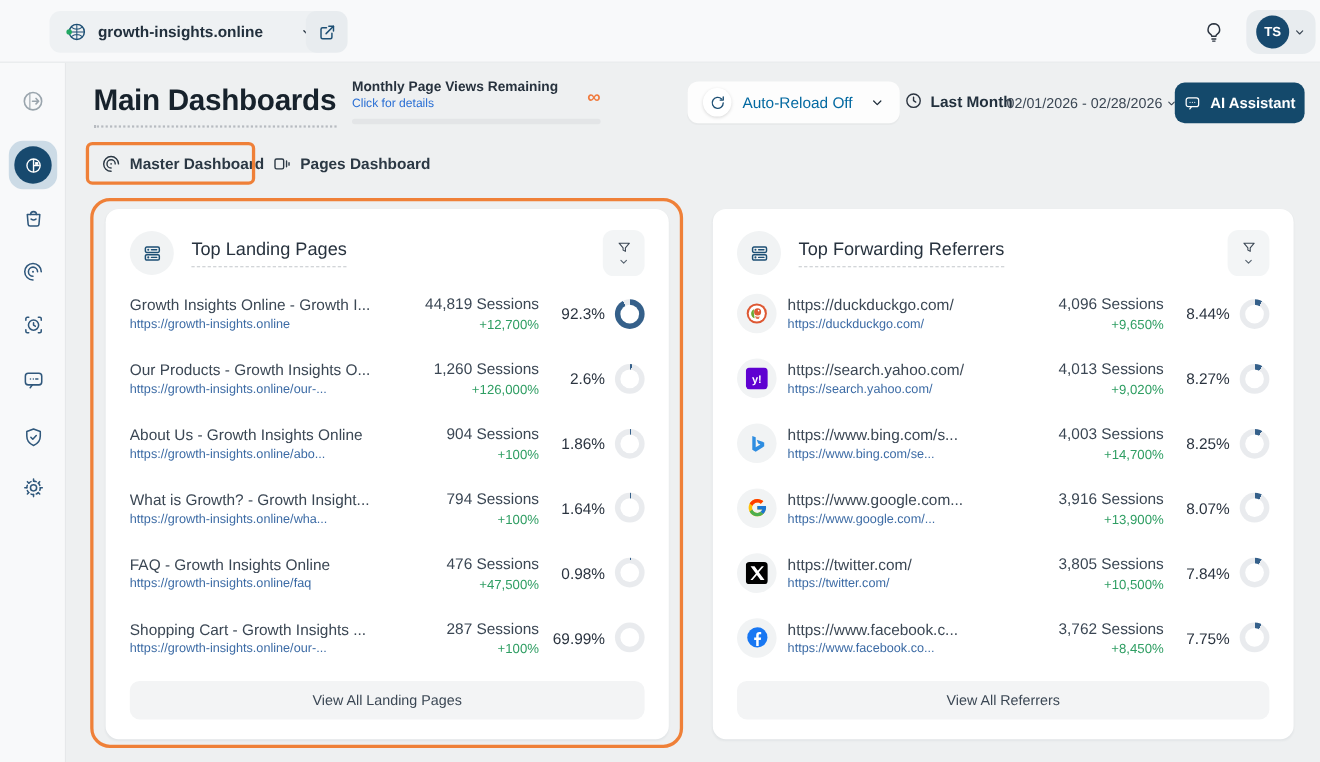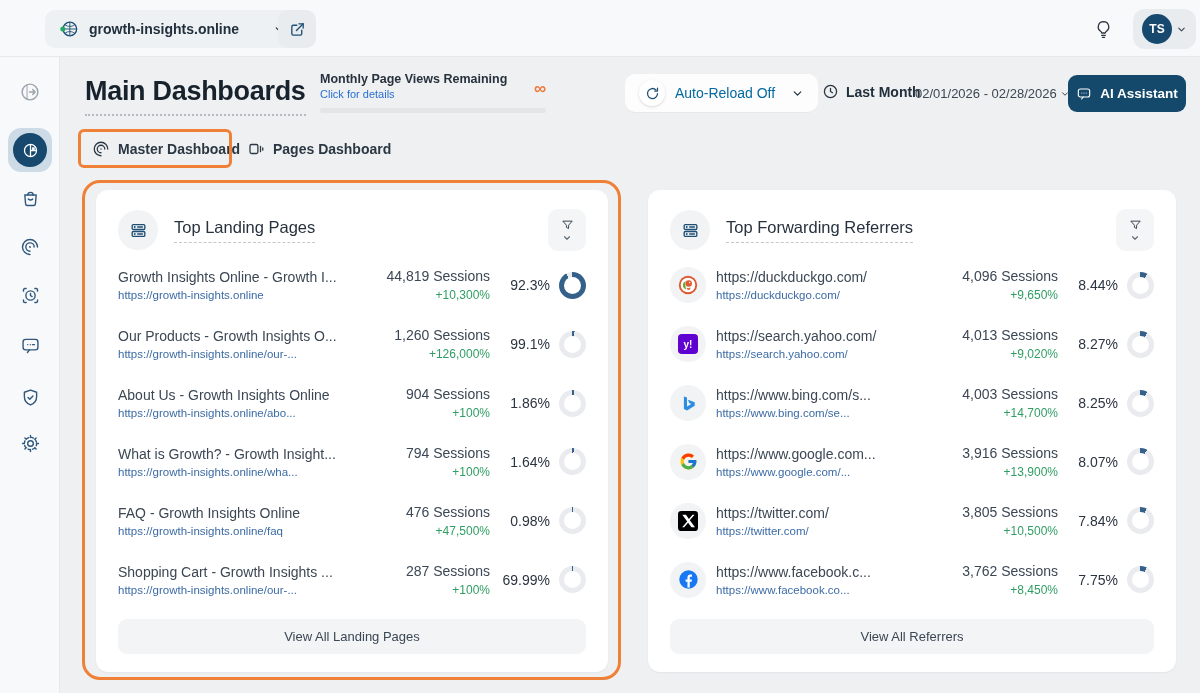--- a/index.html
+++ b/index.html
@@ -297,38 +297,38 @@
       </span>
     </div>
     <div class="rows">
         <div class="row">
           <div class="row-main">
             <div class="row-title">Growth Insights Online - Growth I...</div>
             <div class="row-url">https://growth-insights.online</div>
           </div>
           <div class="row-sess">
             <div class="sess-value">44,819 Sessions</div>
-            <div class="sess-change">+10,300%</div>
+            <div class="sess-change">+12,700%</div>
           </div>
           <div class="row-pct">
             <span class="pct-value">92.3%</span>
             <span class="donut" style="--p: 92.3;"></span>
           </div>
         </div>
         <div class="row">
           <div class="row-main">
             <div class="row-title">Our Products - Growth Insights O...</div>
             <div class="row-url">https://growth-insights.online/our-...</div>
           </div>
           <div class="row-sess">
             <div class="sess-value">1,260 Sessions</div>
             <div class="sess-change">+126,000%</div>
           </div>
           <div class="row-pct">
-            <span class="pct-value">99.1%</span>
+            <span class="pct-value">2.6%</span>
             <span class="donut" style="--p: 2.6;"></span>
           </div>
         </div>
         <div class="row">
           <div class="row-main">
             <div class="row-title">About Us - Growth Insights Online</div>
             <div class="row-url">https://growth-insights.online/abo...</div>
           </div>
           <div class="row-sess">
             <div class="sess-value">904 Sessions</div>

